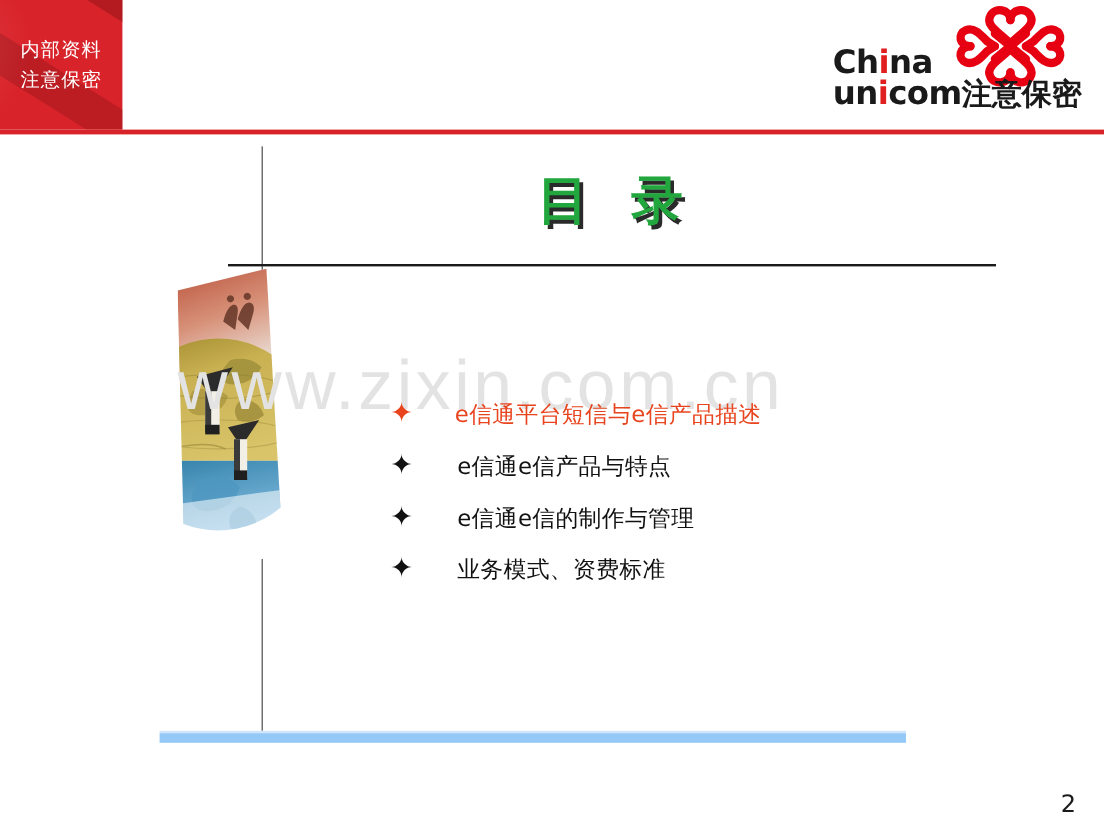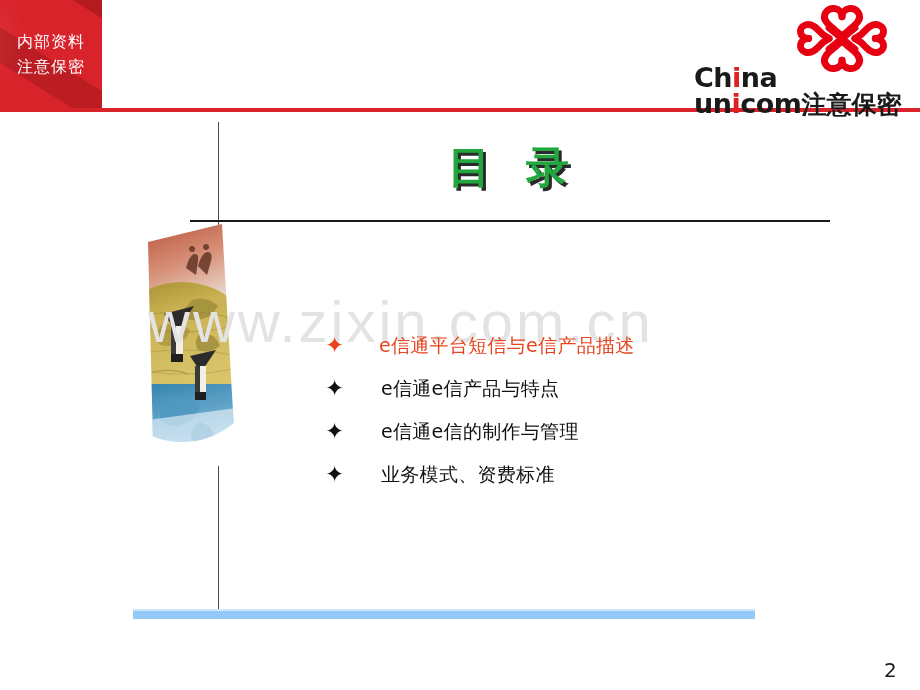--- a/index.html
+++ b/index.html
@@ -37,21 +37,21 @@
   }
 
   
   .logo-wrap{position:absolute;left:690px;top:2px;width:218px;height:104px;}
   .logo-knot{position:absolute;left:96px;top:0px;width:112px;height:74px;}
   .logo-text{position:absolute;left:4px;top:38px;width:210px;height:64px;}
   .logo-en{
     font-family:"DejaVu Sans","Liberation Sans",sans-serif;
     font-weight:bold;color:#1a1a1a;line-height:0.96;
   }
-  .logo-en .l1{font-size:27px;letter-spacing:-0.5px;display:block;margin-top:25px;}
+  .logo-en .l1{font-size:27px;letter-spacing:-0.5px;display:block;}
   .logo-en .l2{font-size:27px;letter-spacing:-0.5px;display:inline-block;}
   .logo-cn{
     font-size:25px;font-weight:bold;color:#1a1a1a;letter-spacing:0px;
     font-family:"DejaVu Sans","Liberation Sans",sans-serif;
     display:inline-block;vertical-align:baseline;
   }
   .dot-red{color:#e02020;}
 
   
   .v-line{position:absolute;left:218px;top:122px;width:1px;height:487px;background:#4b4b4b;}

